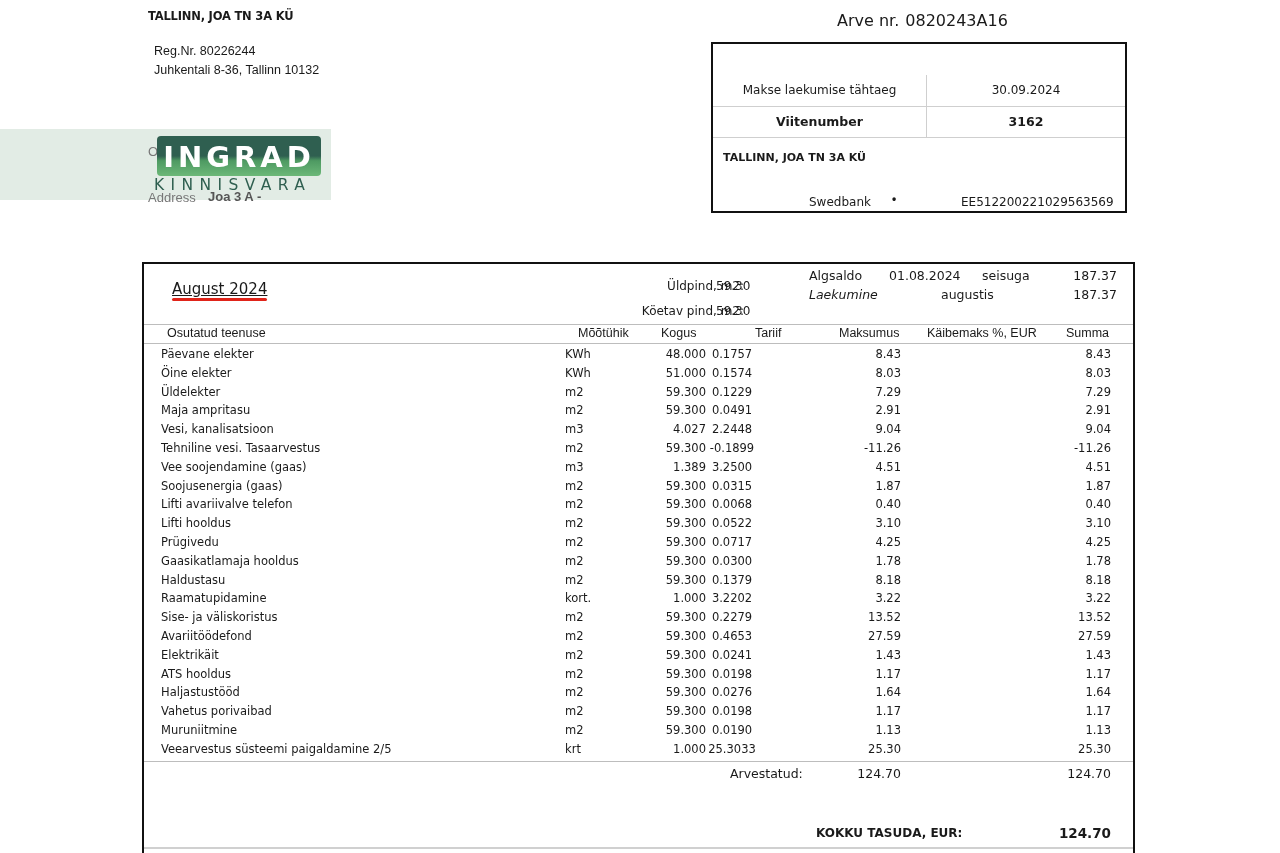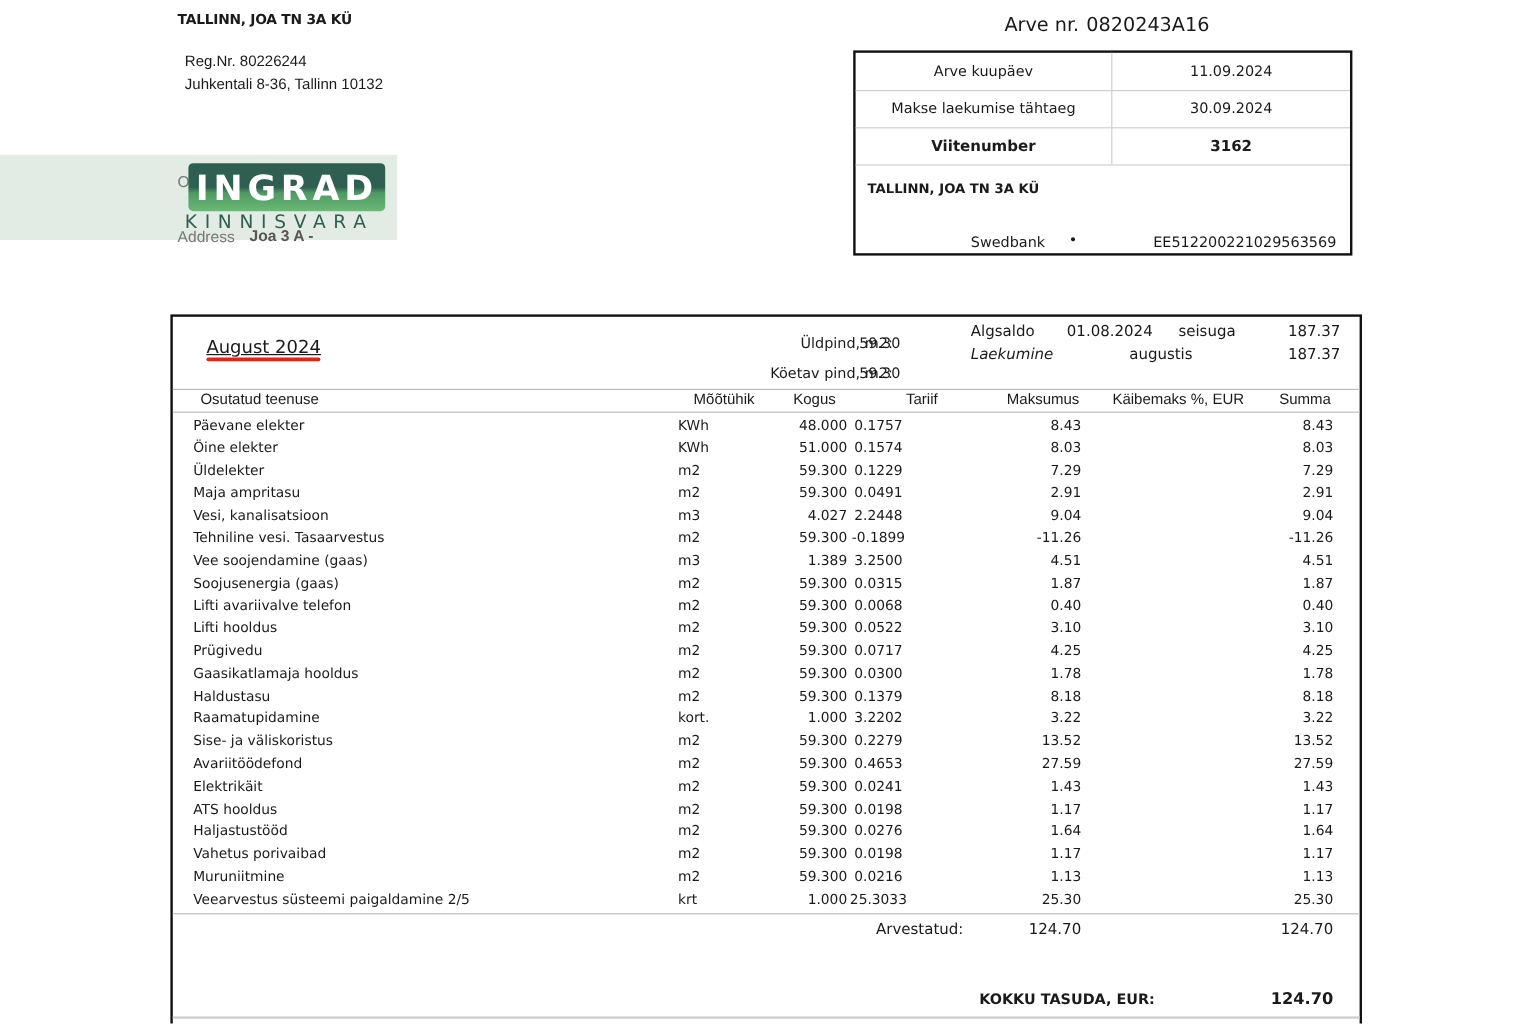--- a/index.html
+++ b/index.html
@@ -100,24 +100,20 @@
 <div class="abs" id="address-value">Joa 3 A -</div>
 <div class="abs" id="logo-box"></div>
 <div class="abs" id="logo-text">INGRAD</div>
 <div class="abs" id="logo-sub">KINNISVARA</div>
 
 <div class="abs" id="invoice-title">
   <span>Arve nr.</span><span class="sp"></span><span>0820243A16</span>
 </div>
 
 <div class="abs" id="info-box">
-  <div class="info-row" style="top:0;">
-    <div class="lbl">Arve kuupäev</div>
-    <div class="val">11.09.2024</div>
-  </div>
   <div class="info-row" style="top:31px;">
     <div class="lbl">Makse laekumise tähtaeg</div>
     <div class="val">30.09.2024</div>
   </div>
   <div class="info-row bold" style="top:62px;">
     <div class="lbl">Viitenumber</div>
     <div class="val">3162</div>
   </div>
   <div class="abs" id="payee-name">TALLINN, JOA TN 3A KÜ</div>
   <div class="abs" id="bank-name">Swedbank</div>
@@ -310,21 +306,21 @@
         <span class="c-unit">m2</span>
         <span class="c-qty">59.300</span>
         <span class="c-tariff">0.0198</span>
         <span class="c-cost">1.17</span>
         <span class="c-sum">1.17</span>
       </div>
       <div class="row">
         <span class="c-name">Muruniitmine</span>
         <span class="c-unit">m2</span>
         <span class="c-qty">59.300</span>
-        <span class="c-tariff">0.0216</span>
+        <span class="c-tariff">0.0190</span>
         <span class="c-cost">1.13</span>
         <span class="c-sum">1.13</span>
       </div>
       <div class="row">
         <span class="c-name">Veearvestus süsteemi paigaldamine 2/5</span>
         <span class="c-unit">krt</span>
         <span class="c-qty">1.000</span>
         <span class="c-tariff">25.3033</span>
         <span class="c-cost">25.30</span>
         <span class="c-sum">25.30</span>

